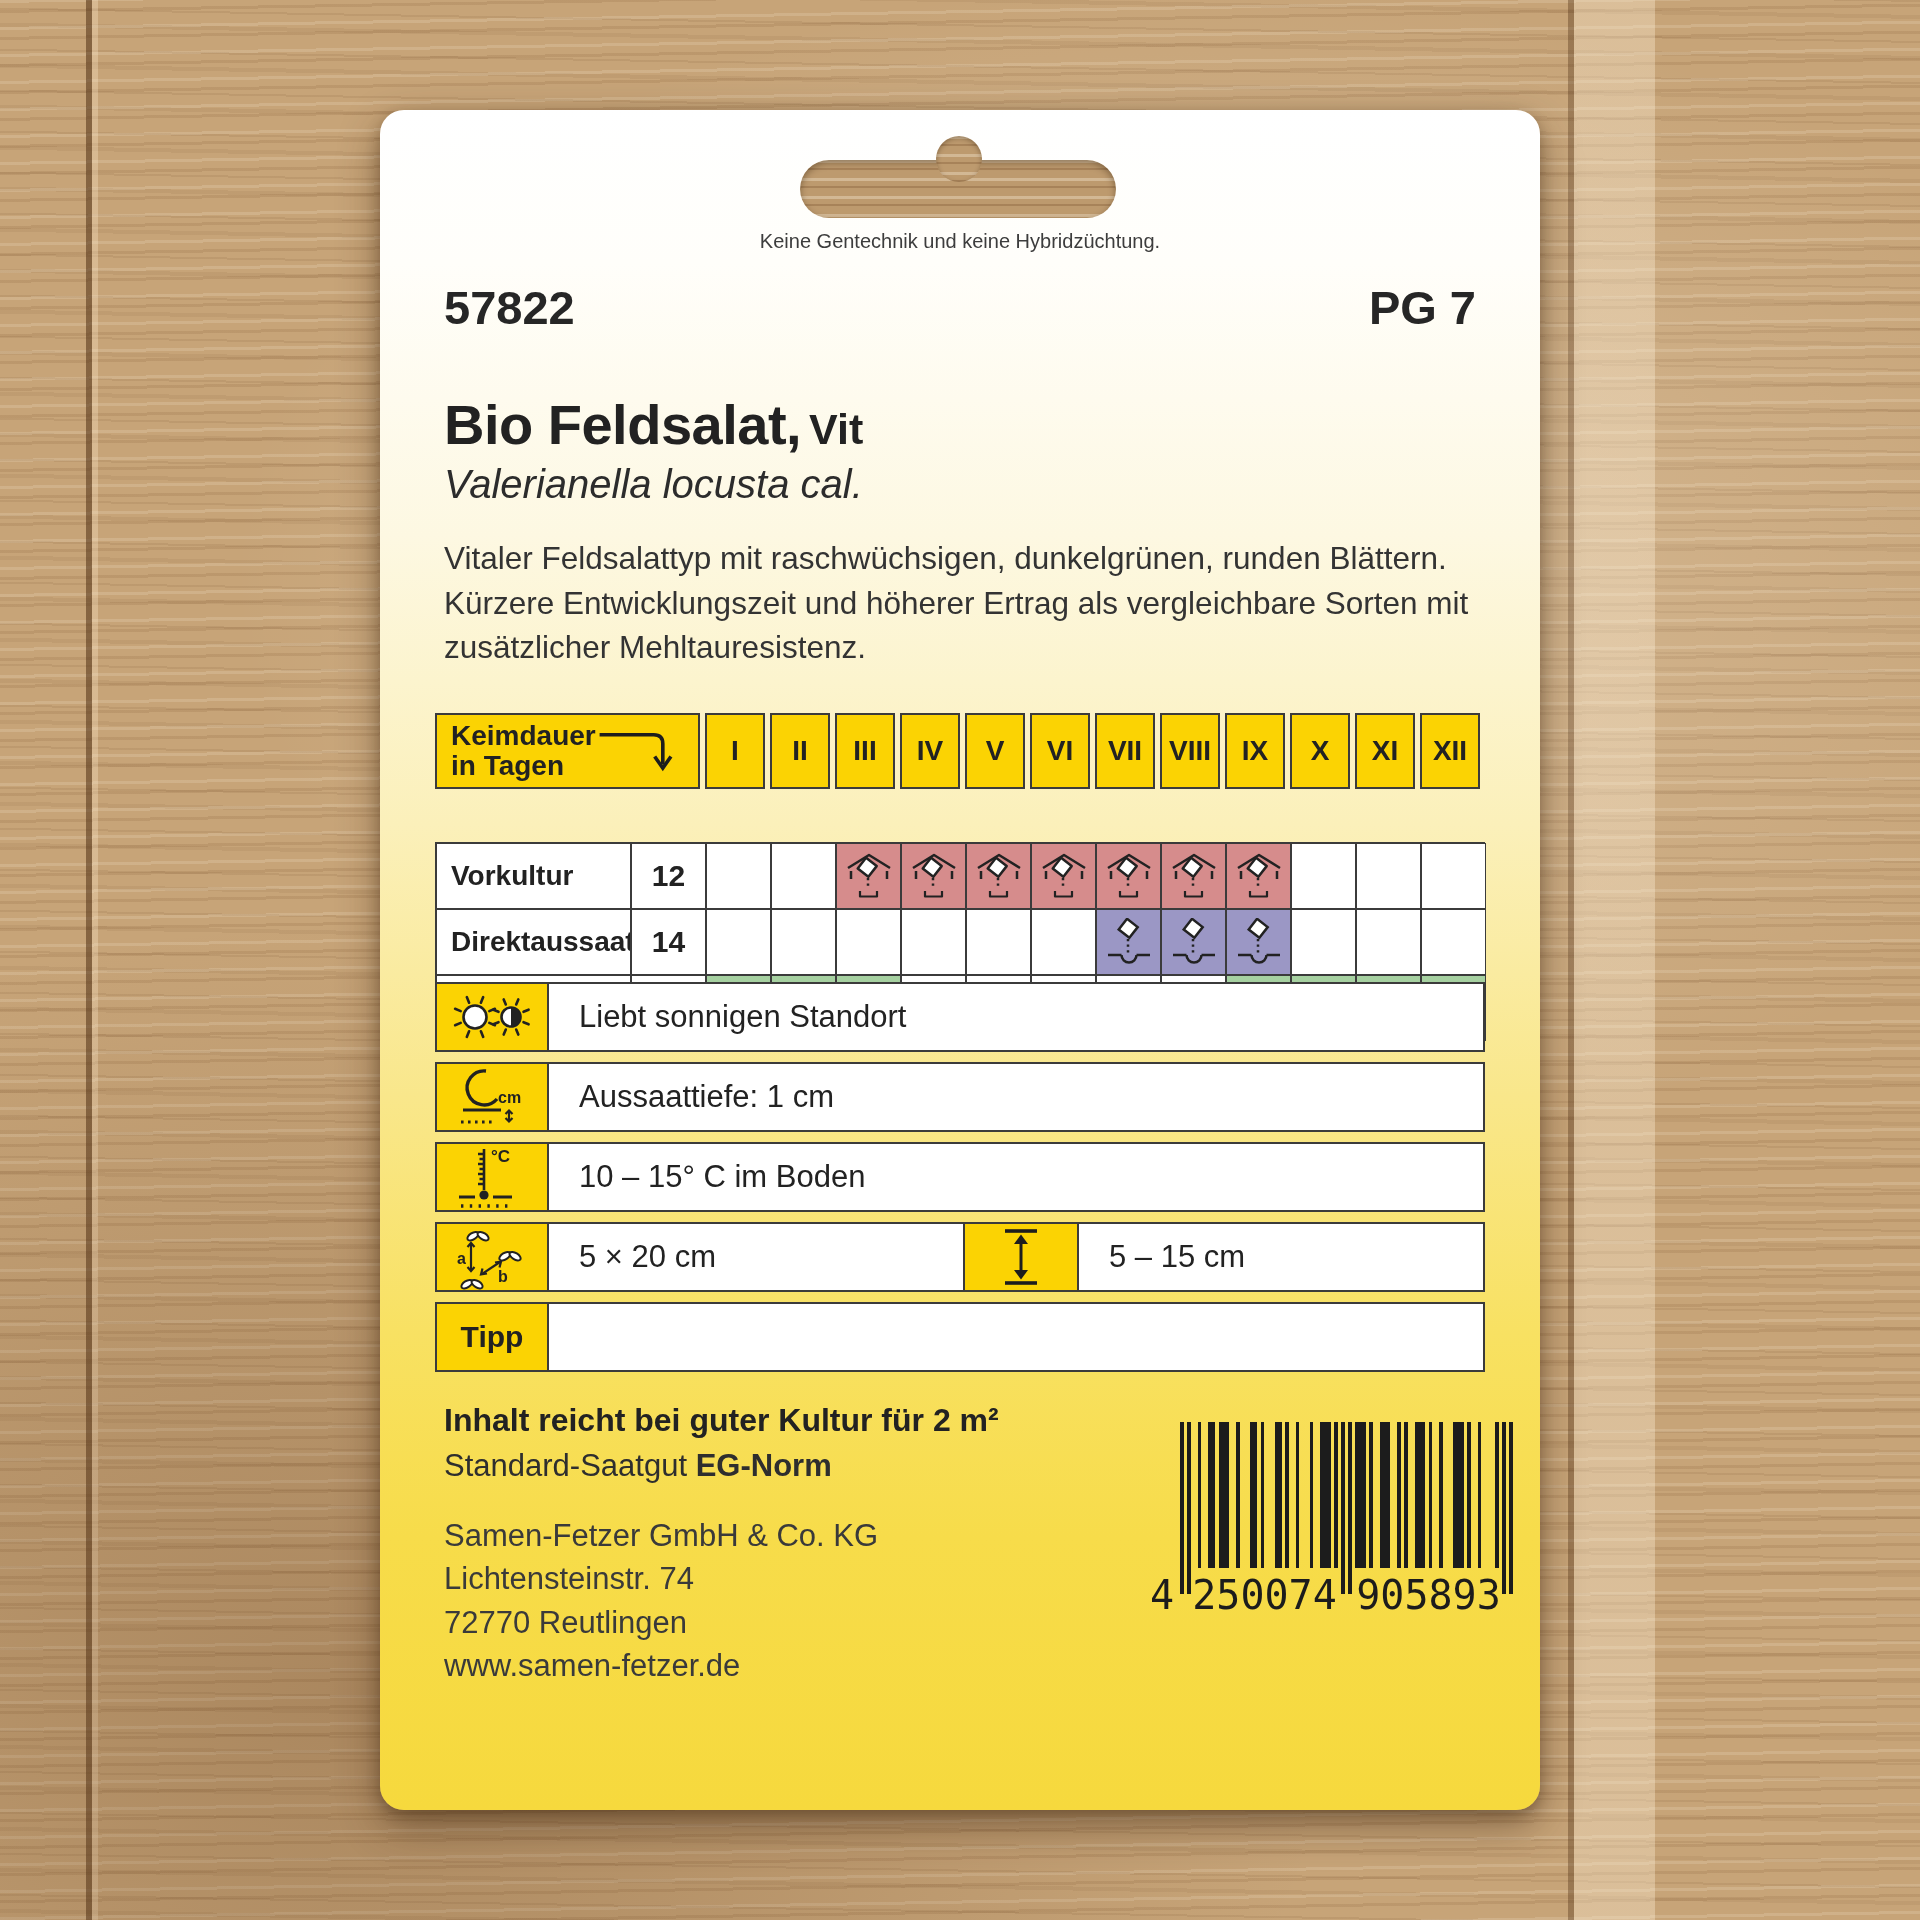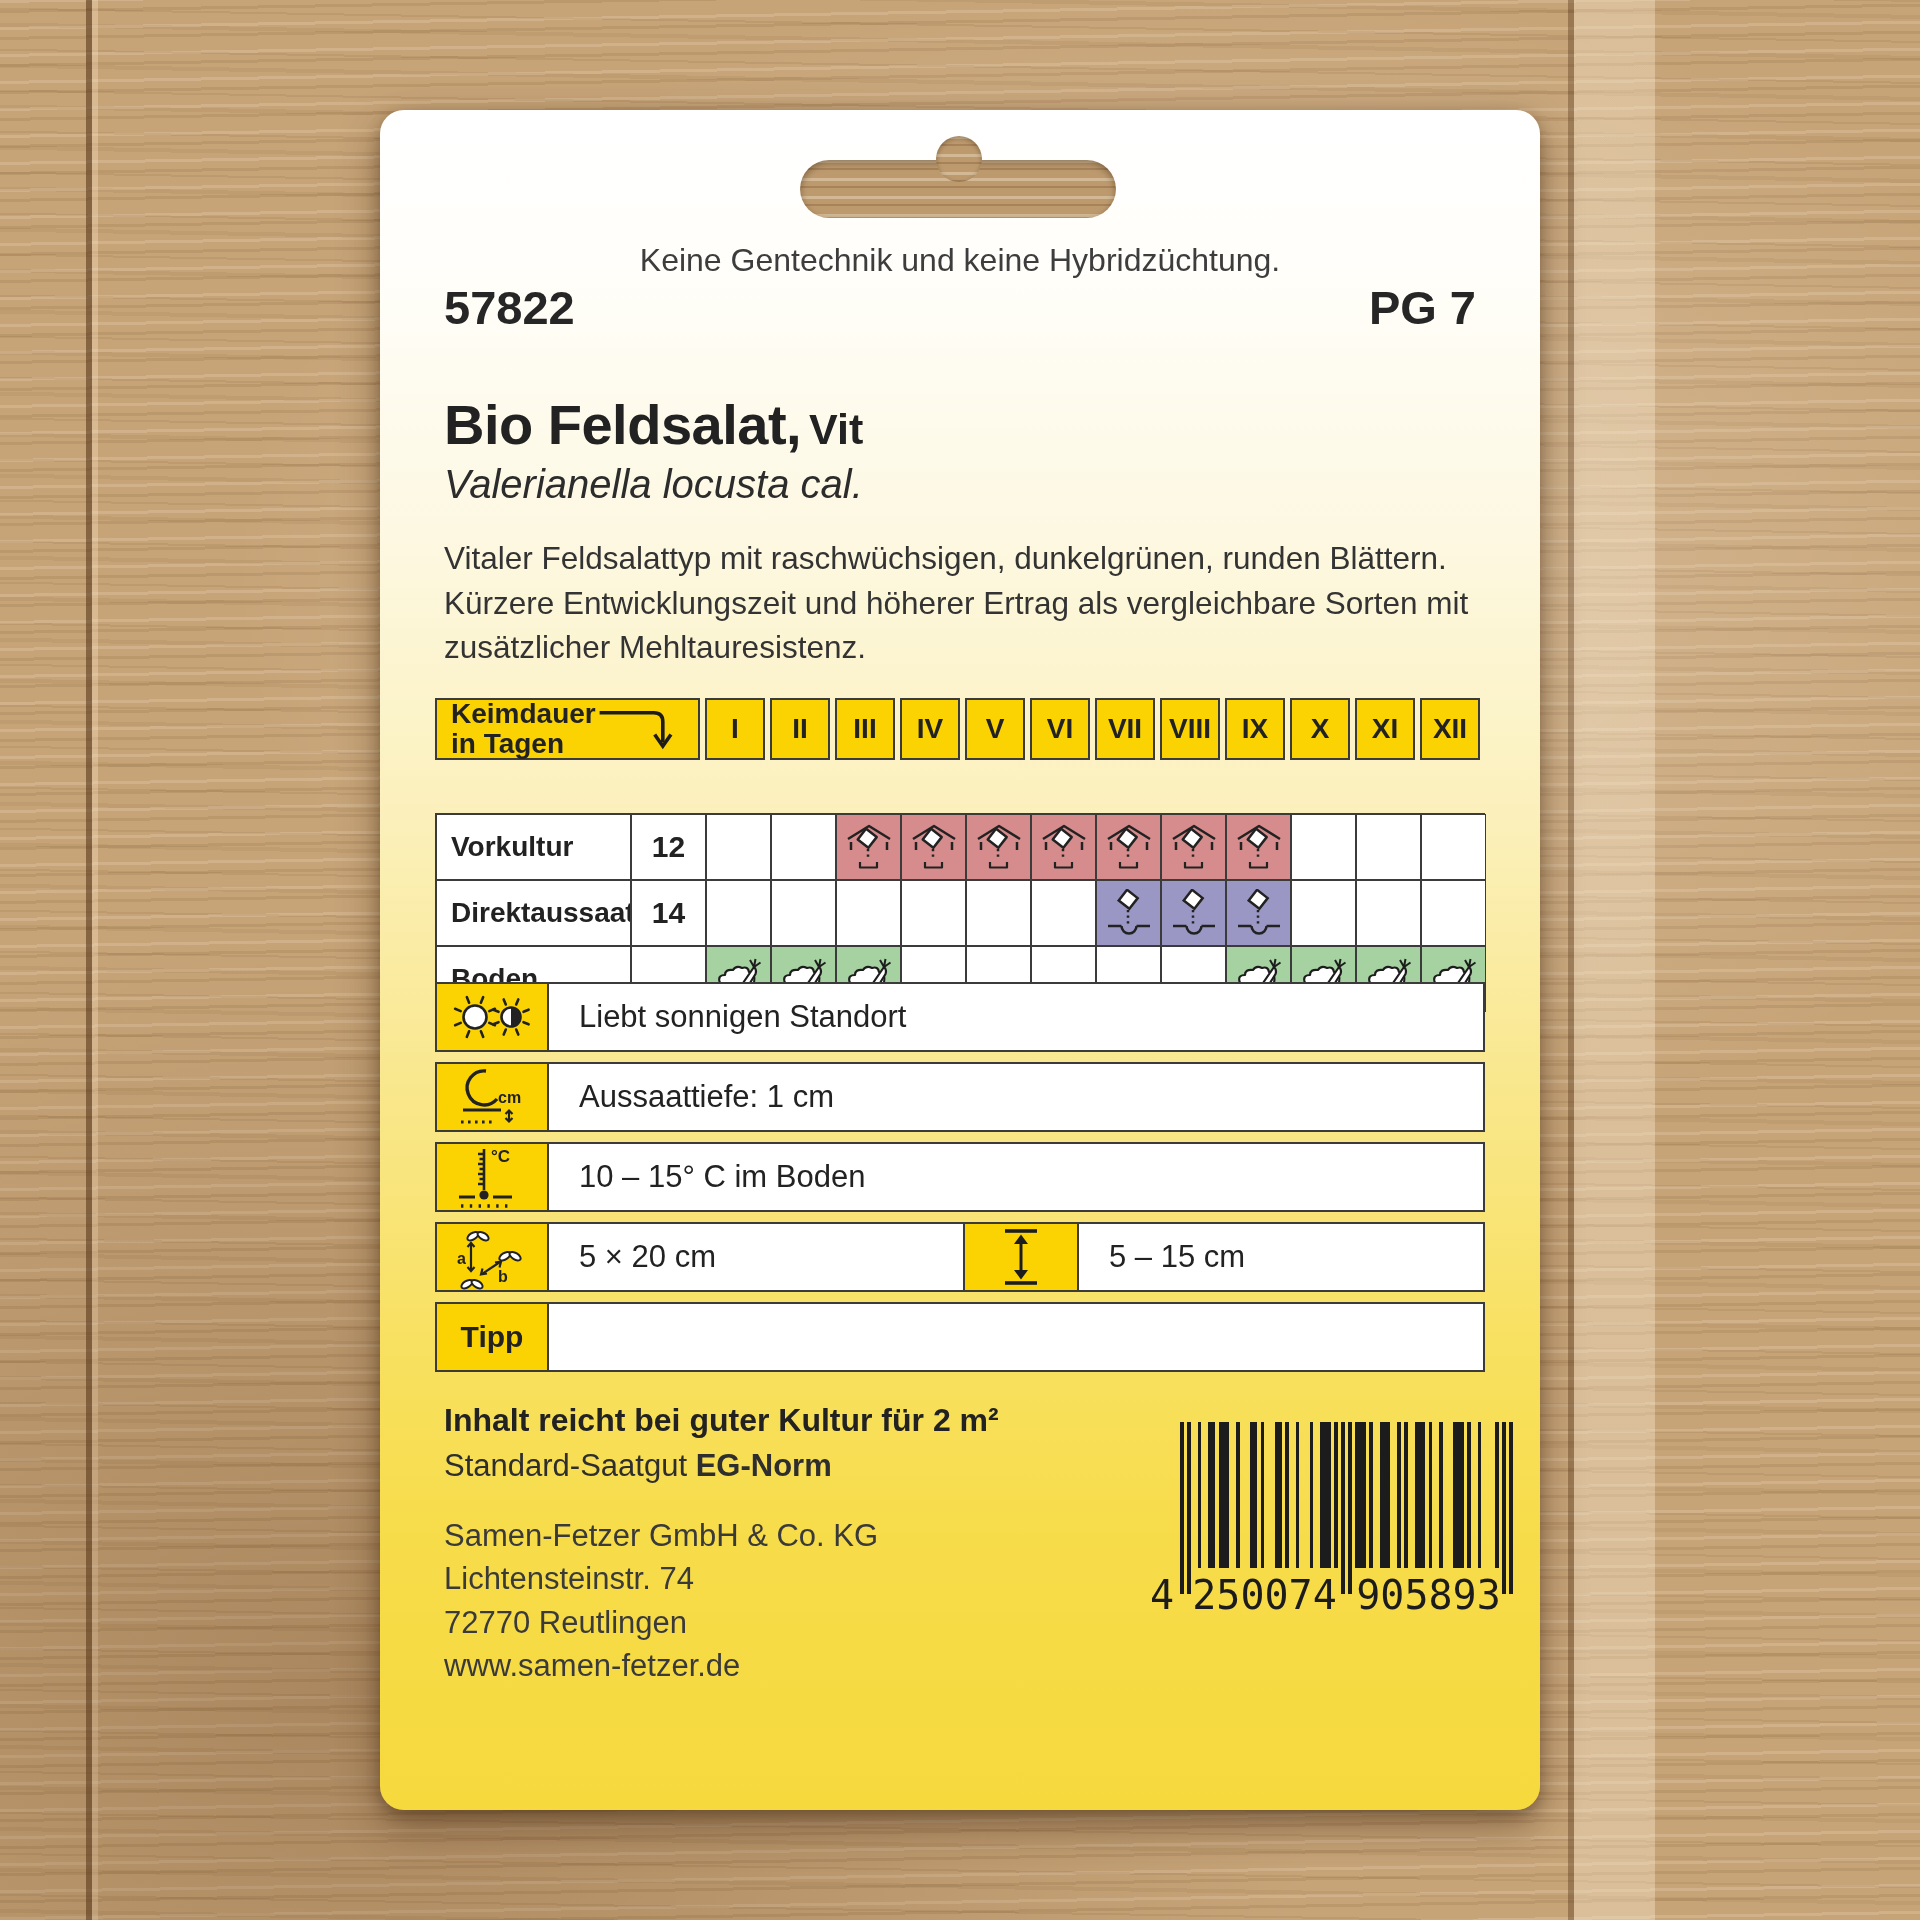--- a/index.html
+++ b/index.html
@@ -26,32 +26,32 @@
     background:linear-gradient(180deg,#ffffff 0%,#fffefa 9%,#fdf8e2 25%,#fbf0ba 42%,#f9e78b 58%,#f8e162 72%,#f7dc4a 84%,#f6d93d 100%);
     box-shadow:0 16px 42px rgba(55,32,10,0.45), 0 5px 14px rgba(55,32,10,0.30);
   }
   .hang-hole,.hang-tab{
     background-color:#bd9a6e;
     background-image:repeating-linear-gradient(180deg, rgba(250,240,220,0.35) 0 3px, rgba(0,0,0,0) 3px 8px, rgba(110,70,35,0.28) 8px 10px, rgba(0,0,0,0) 10px 18px);
     box-shadow:inset 0 3px 7px rgba(40,22,6,0.40);
   }
   .hang-hole{position:absolute;left:420px;top:50px;width:316px;height:58px;border-radius:29px;}
   .hang-tab{position:absolute;left:556px;top:26px;width:46px;height:46px;border-radius:50%;box-shadow:inset 0 2px 5px rgba(40,22,6,0.35);}
-  .top-note{position:absolute;top:132px;left:0;width:100%;text-align:center;font-size:32px;color:#3d3d3d;}
+  .top-note{position:absolute;top:120px;left:0;width:100%;text-align:center;font-size:20px;color:#3d3d3d;}
   .num-row{position:absolute;top:170px;left:64px;right:64px;display:flex;justify-content:space-between;font-weight:bold;font-size:47px;color:var(--ink);}
   .title-row{position:absolute;top:282px;left:64px;color:#222;}
   .title-main{font-weight:bold;font-size:56px;letter-spacing:-0.5px;}
   .title-suffix{font-weight:bold;font-size:43px;margin-left:8px;}
   .botanical{position:absolute;top:352px;left:64px;font-style:italic;font-size:40px;color:#2c2c2c;}
   .description{position:absolute;top:426px;left:64px;width:1038px;font-size:31.5px;line-height:1.42;color:#333;}
 
   
   .calendar{position:absolute;left:55px;top:588px;width:1050px;}
   .cal-header{display:grid;grid-template-columns:270px repeat(12,65px);}
-  .hcell{height:62px;margin:0 5px 5px 0;background:var(--yellow);border:2.6px solid var(--line);
+  .hcell{height:76px;margin:15px 5px 5px 0;background:var(--yellow);border:2.6px solid var(--line);
     display:flex;align-items:center;justify-content:center;font-weight:bold;font-size:28px;color:#222;box-sizing:border-box;}
   .hcell.first{justify-content:space-between;padding:0 12px 0 14px;font-size:28px;line-height:1.06;}
   .cal-body{display:grid;grid-template-columns:195px 75px repeat(12,65px);border:1.6px solid var(--line);background:#fff;margin-top:48px;}
   .ccell{height:66px;border:1.6px solid var(--line);box-sizing:border-box;display:flex;align-items:center;justify-content:center;background:#fff;overflow:hidden;}
   .ccell.label{justify-content:flex-start;padding-left:14px;font-weight:bold;font-size:28px;color:#222;}
   .ccell.days{font-weight:bold;font-size:30px;color:#222;}
 
   
   .info{position:absolute;left:55px;top:872px;width:1050px;}
   .info-row{display:flex;border:2.6px solid var(--line);background:#fff;height:66px;margin-bottom:10px;align-items:stretch;box-sizing:content-box;}

